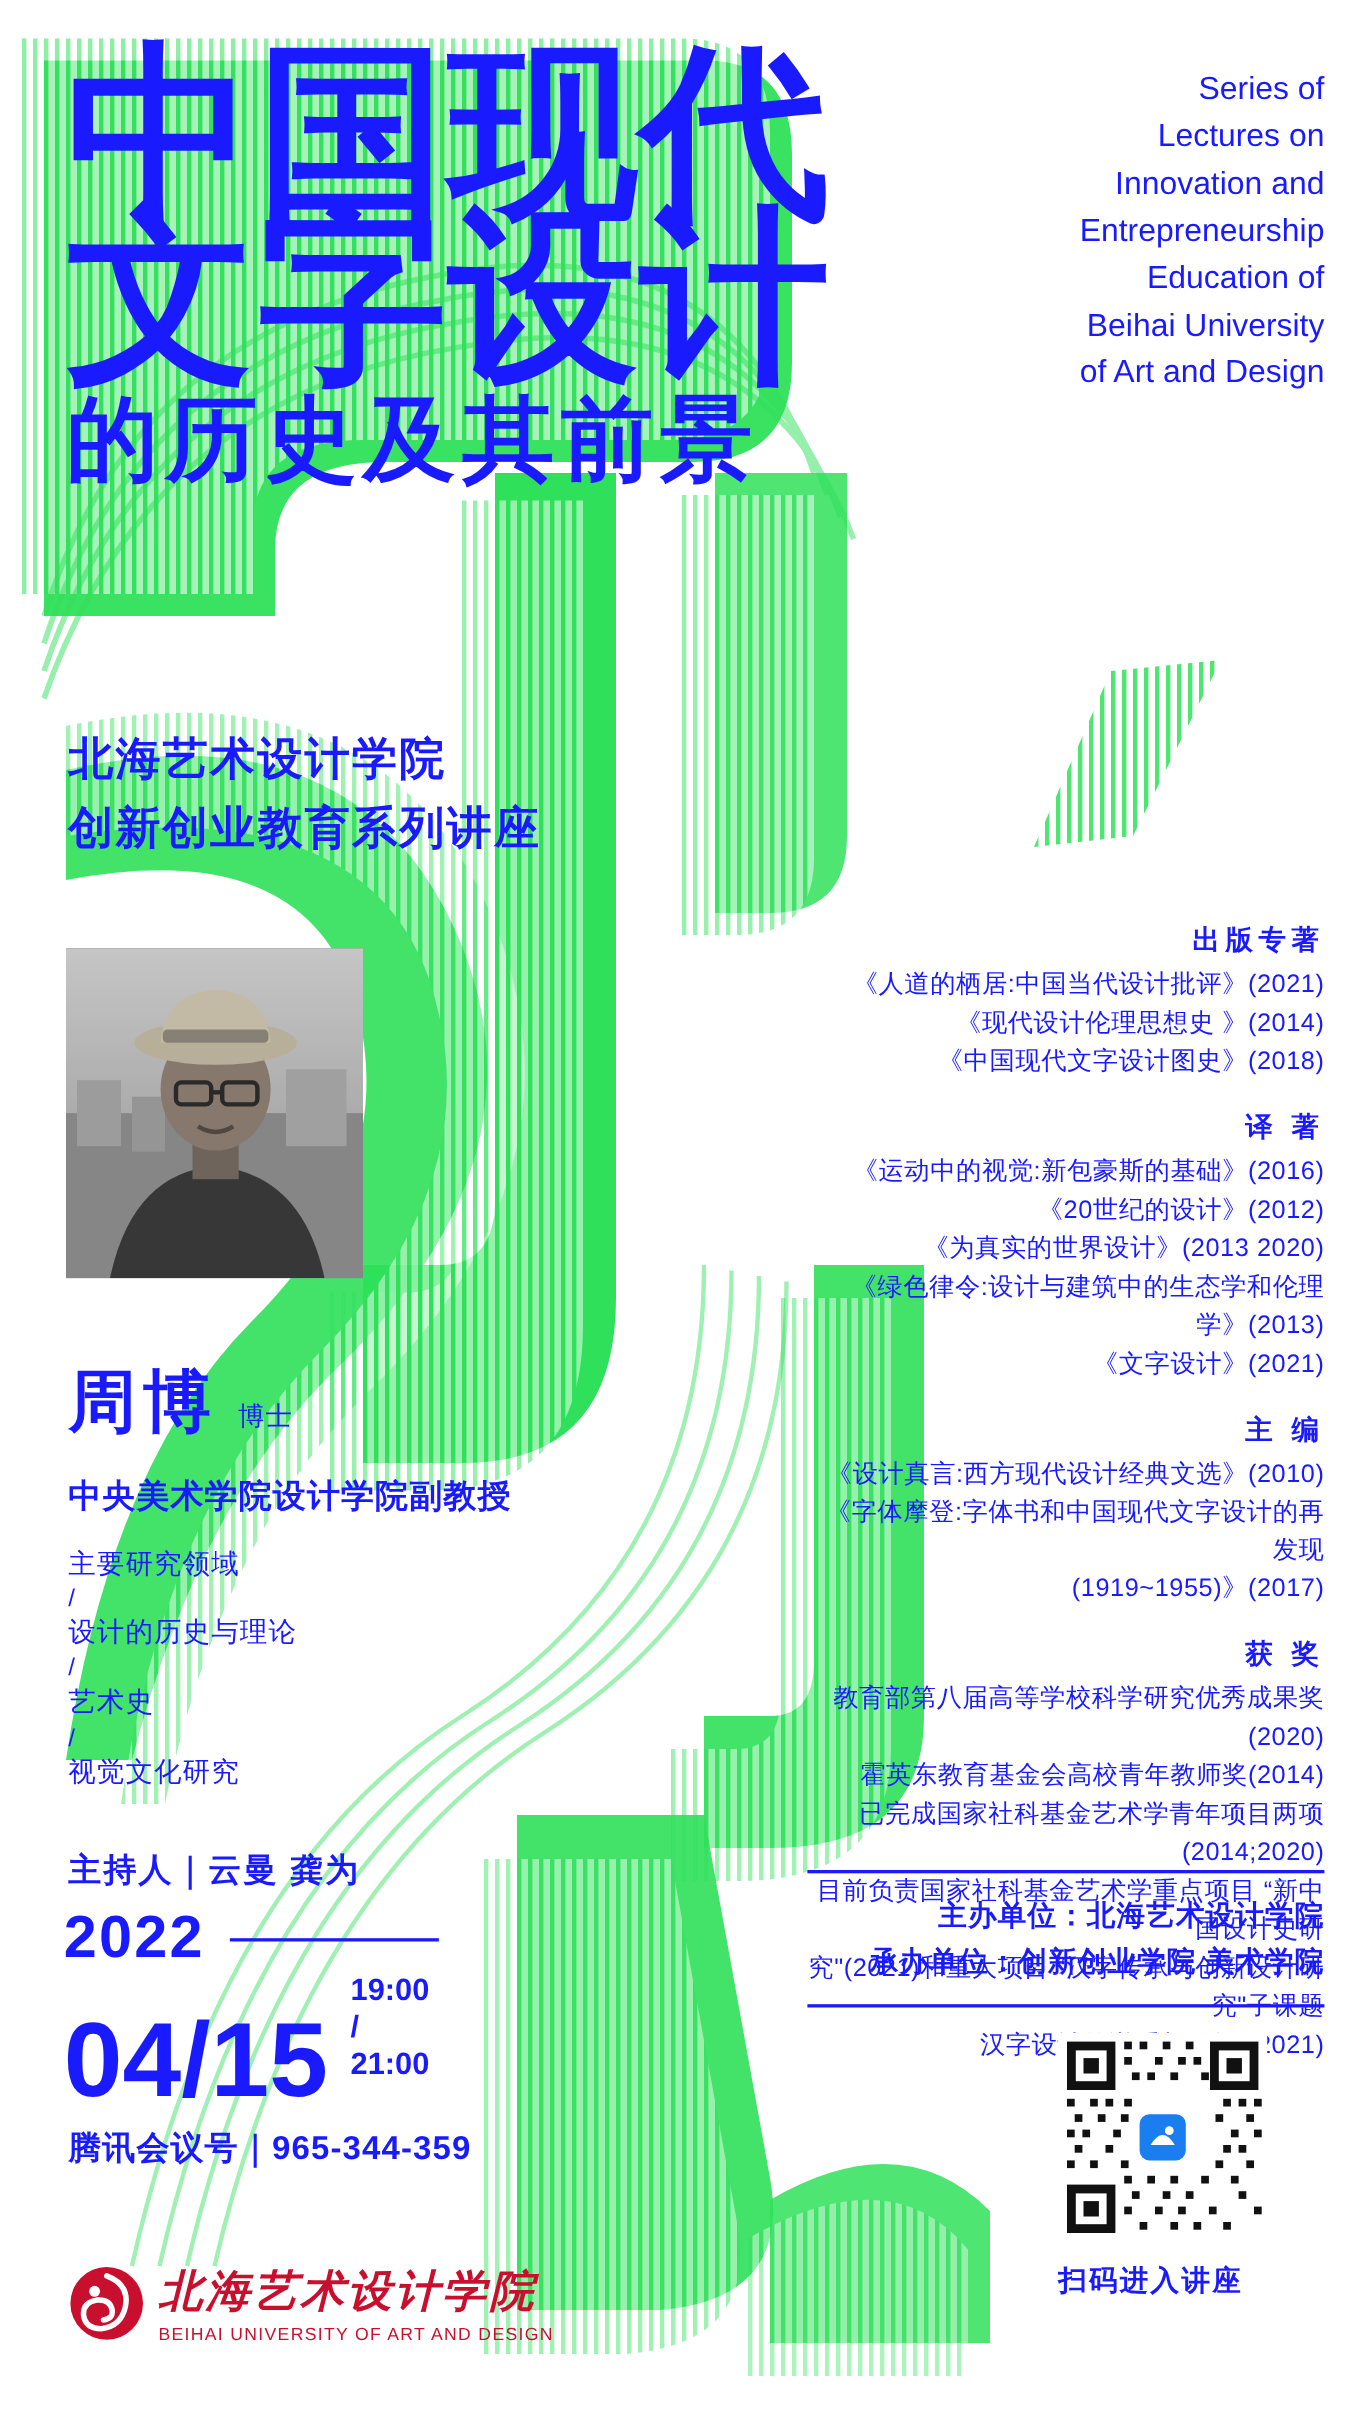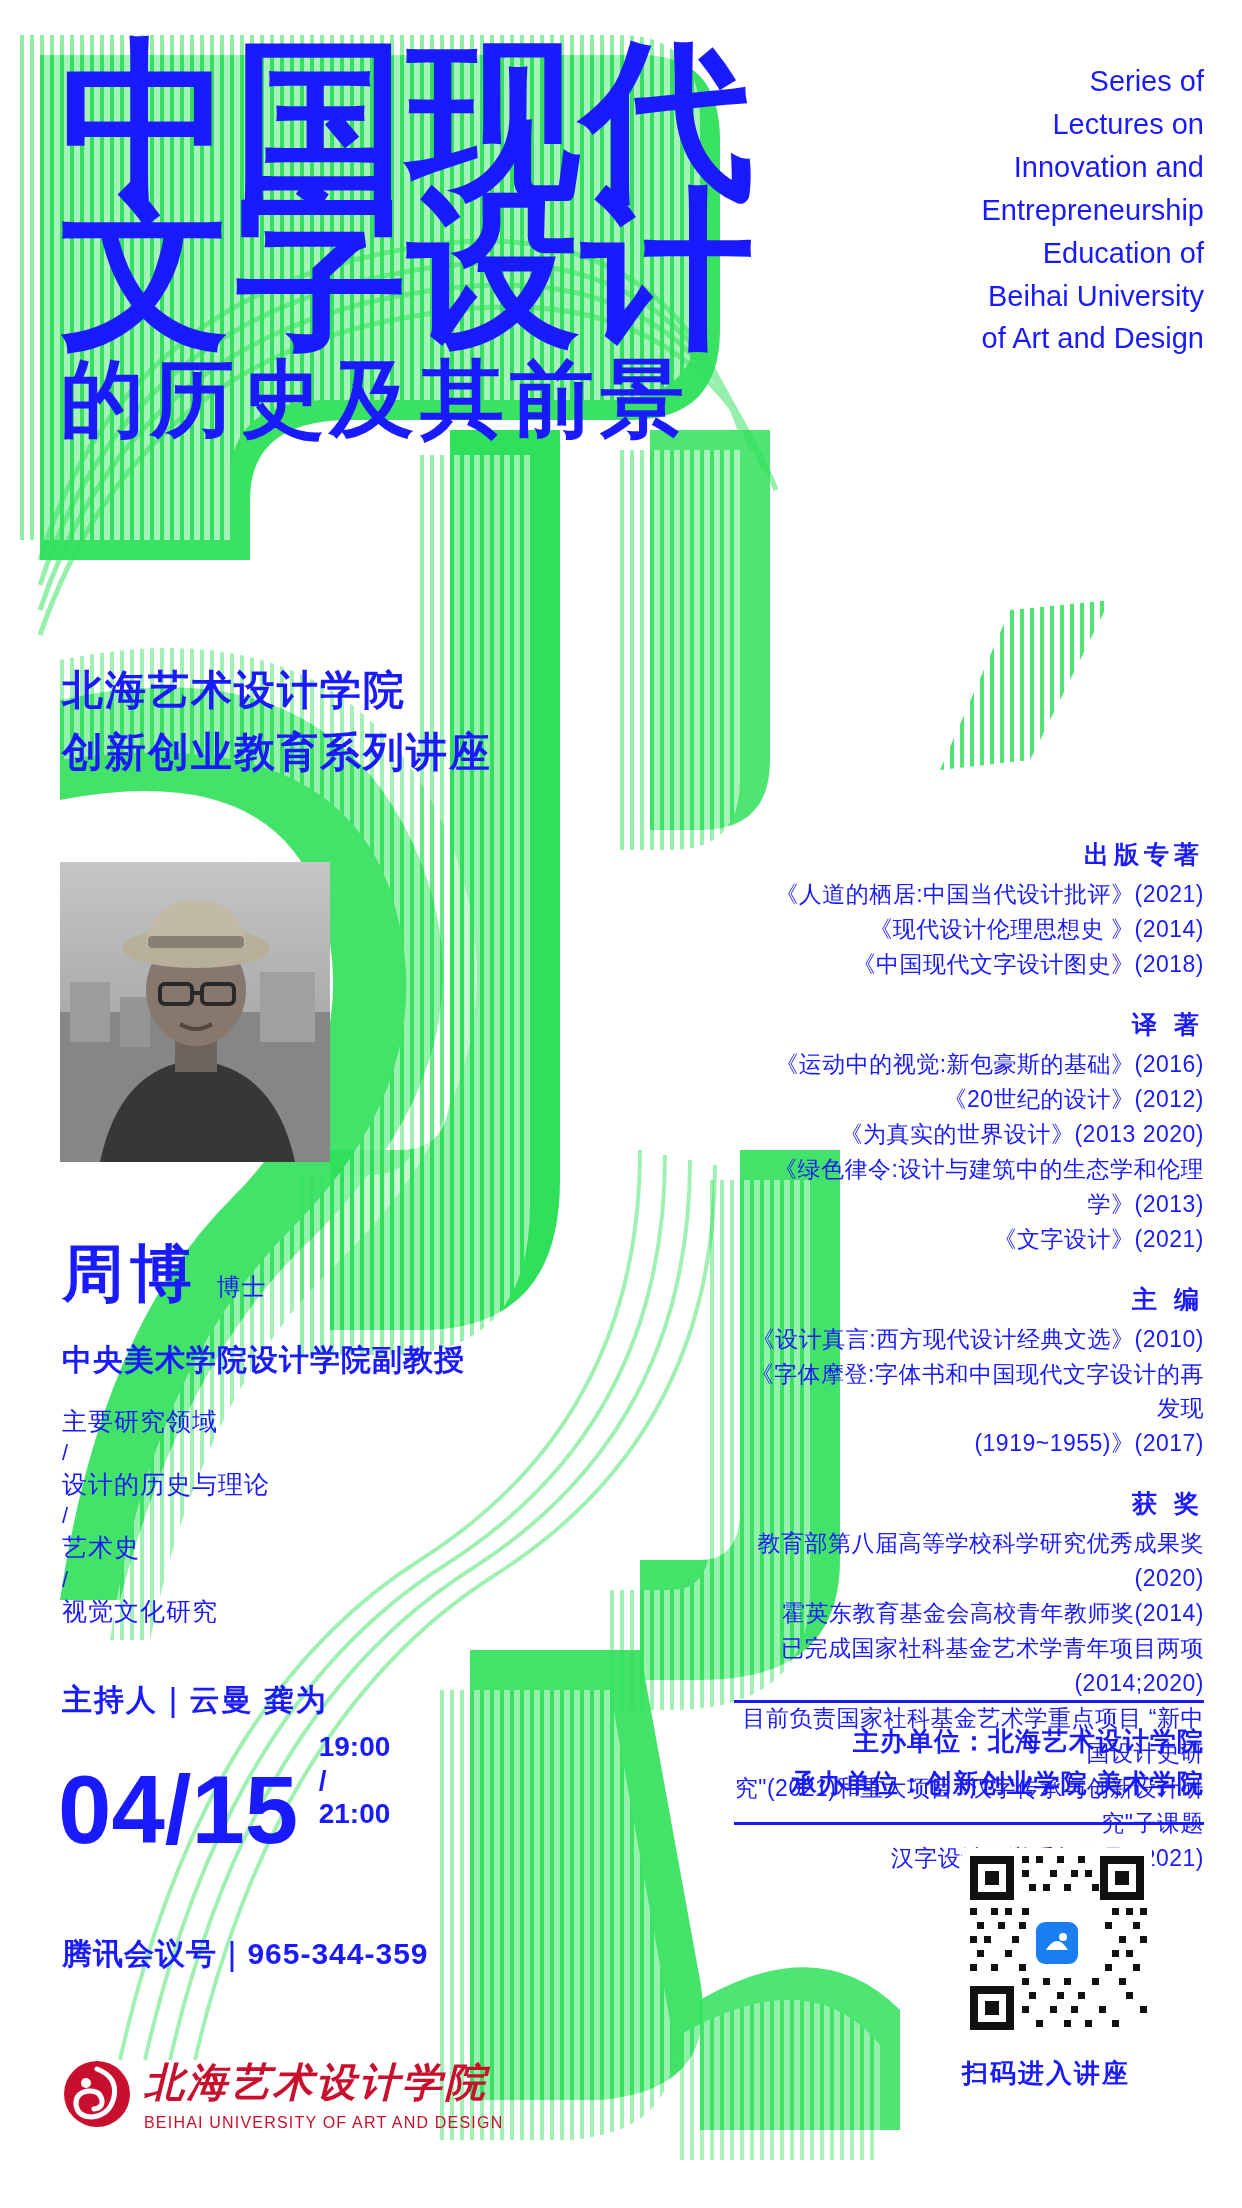--- a/index.html
+++ b/index.html
@@ -402,20 +402,24 @@
   <div class="field">设计的历史与理论</div>
   <div class="slash">/</div>
   <div class="field">艺术史</div>
   <div class="slash">/</div>
   <div class="field">视觉文化研究</div>
 </div>
 
 <div class="layer" id="host">主持人｜云曼  龚为</div>
 
 <div class="layer" id="date">
+  <div>
+    <span class="year">2022</span>
+    <span class="rule"></span>
+  </div>
   <div>
     <span class="md">04/15</span>
     <span class="times">
       <span>19:00</span><br>
       <span>/</span><br>
       <span>21:00</span>
     </span>
   </div>
 </div>
 

